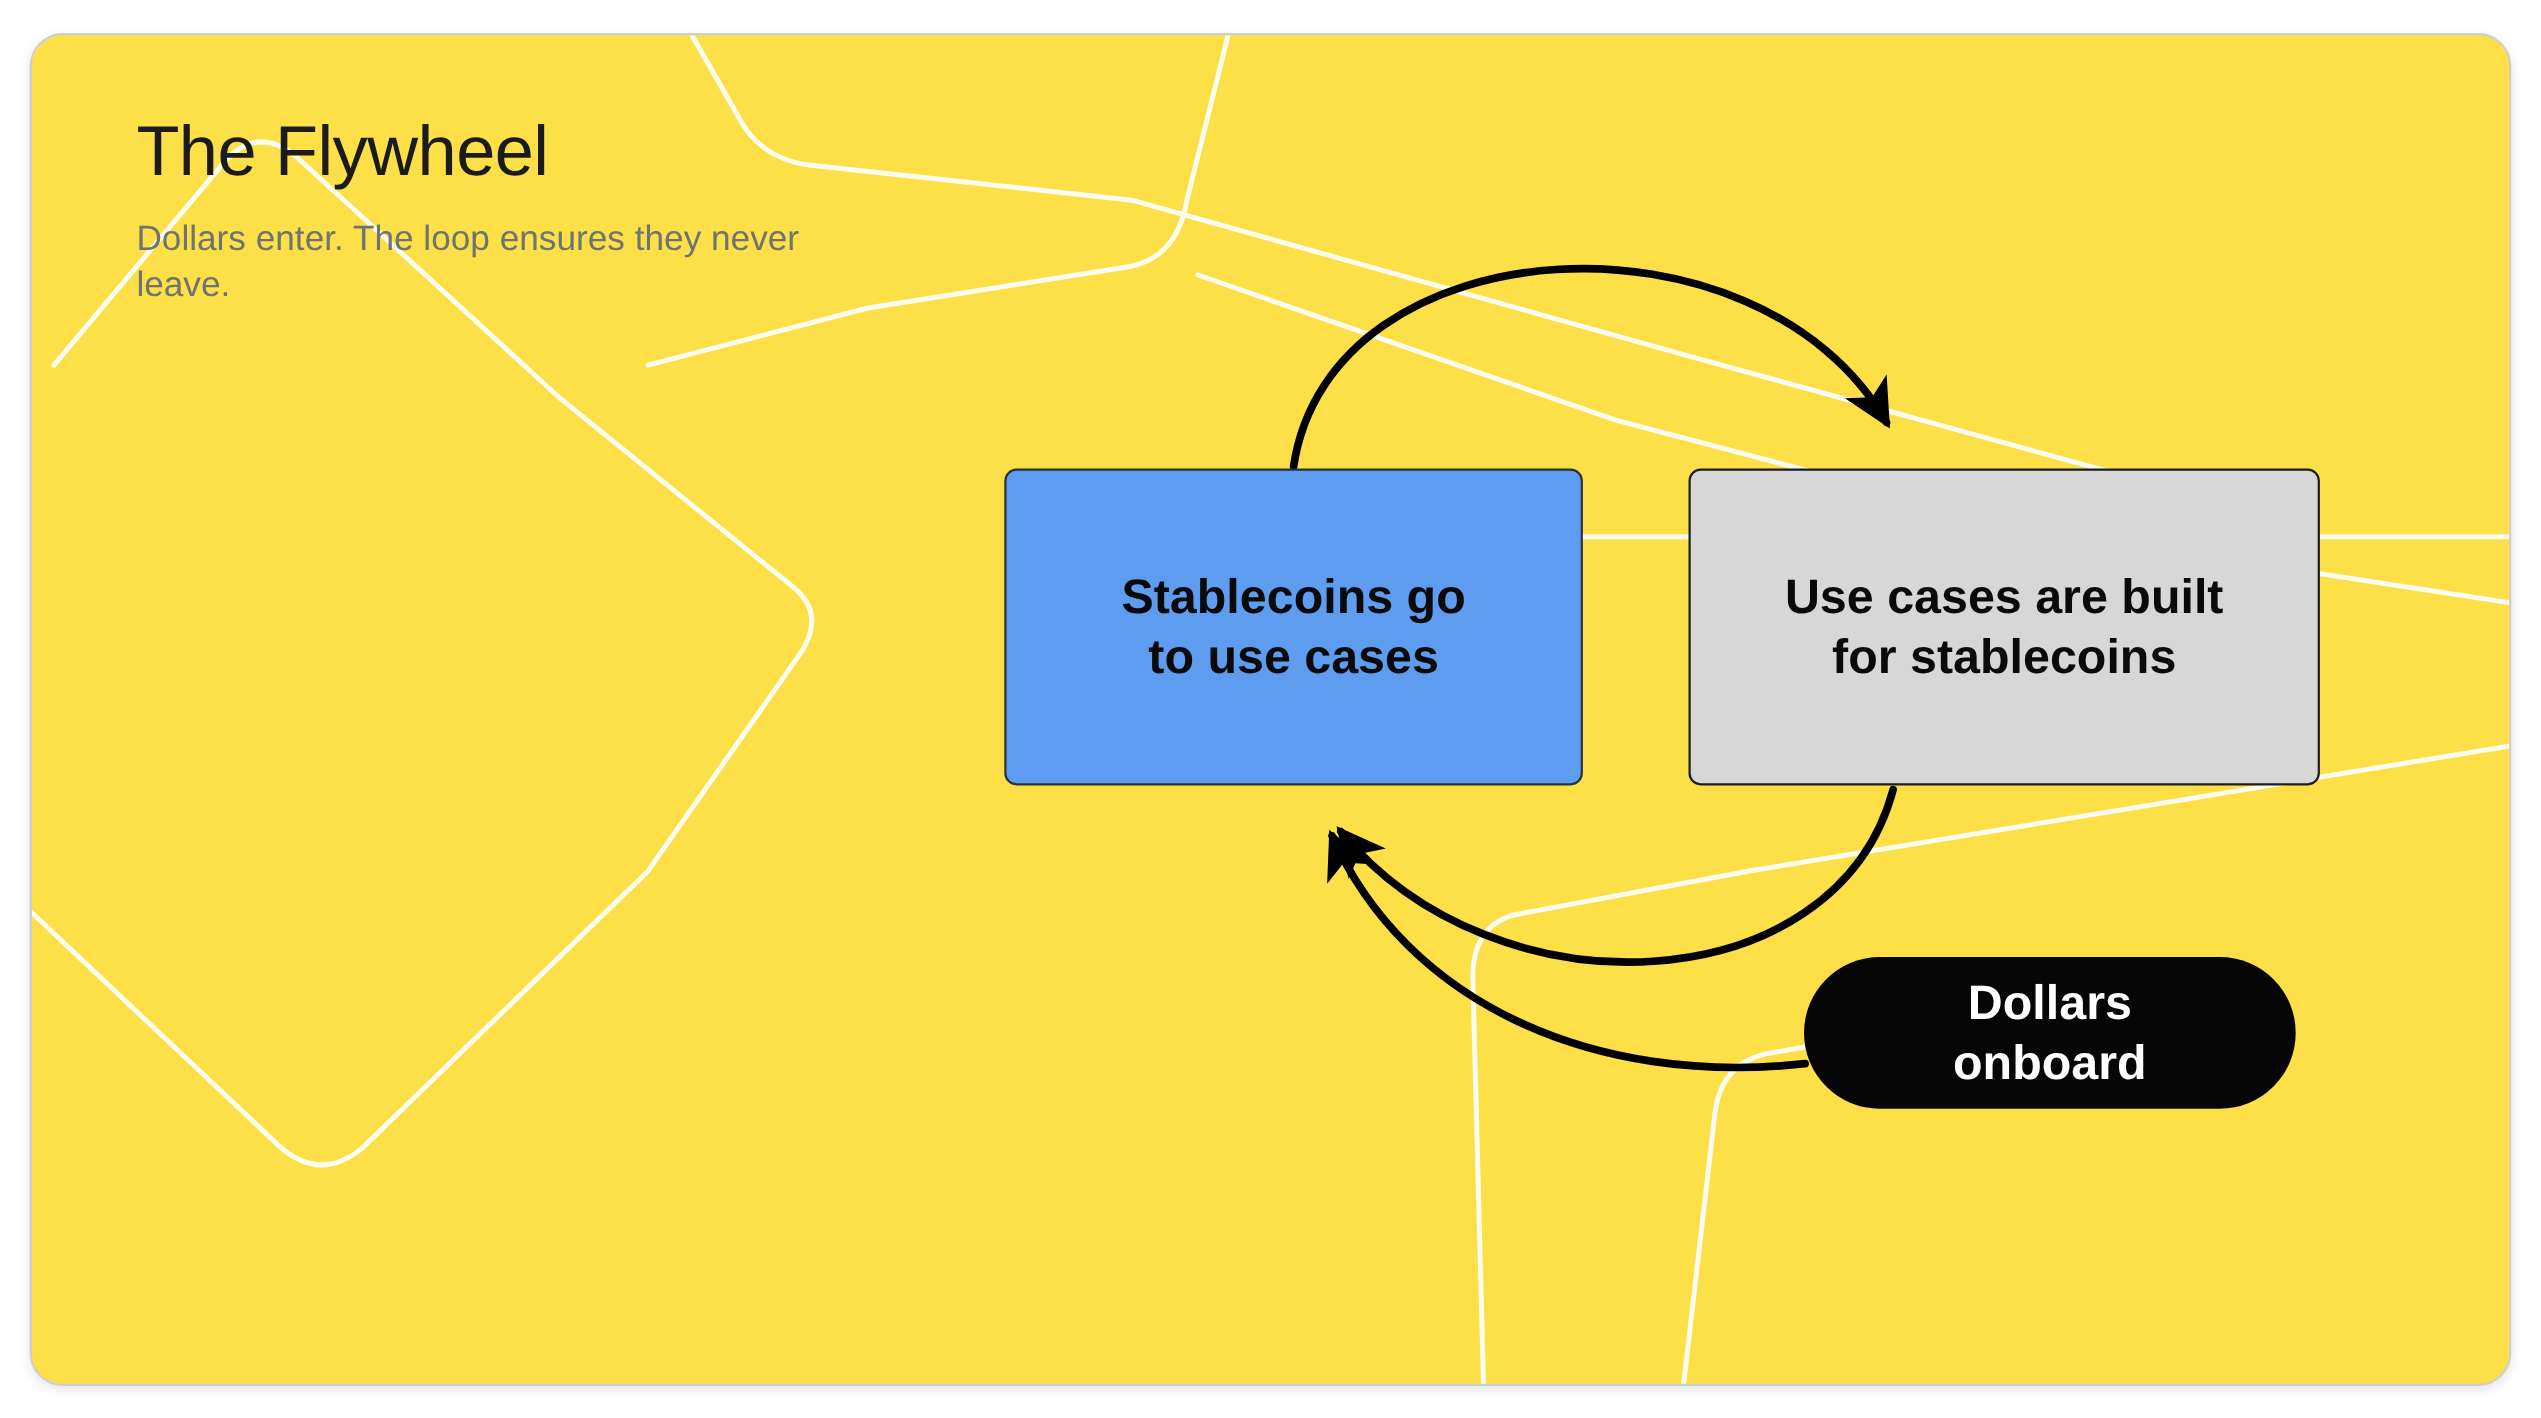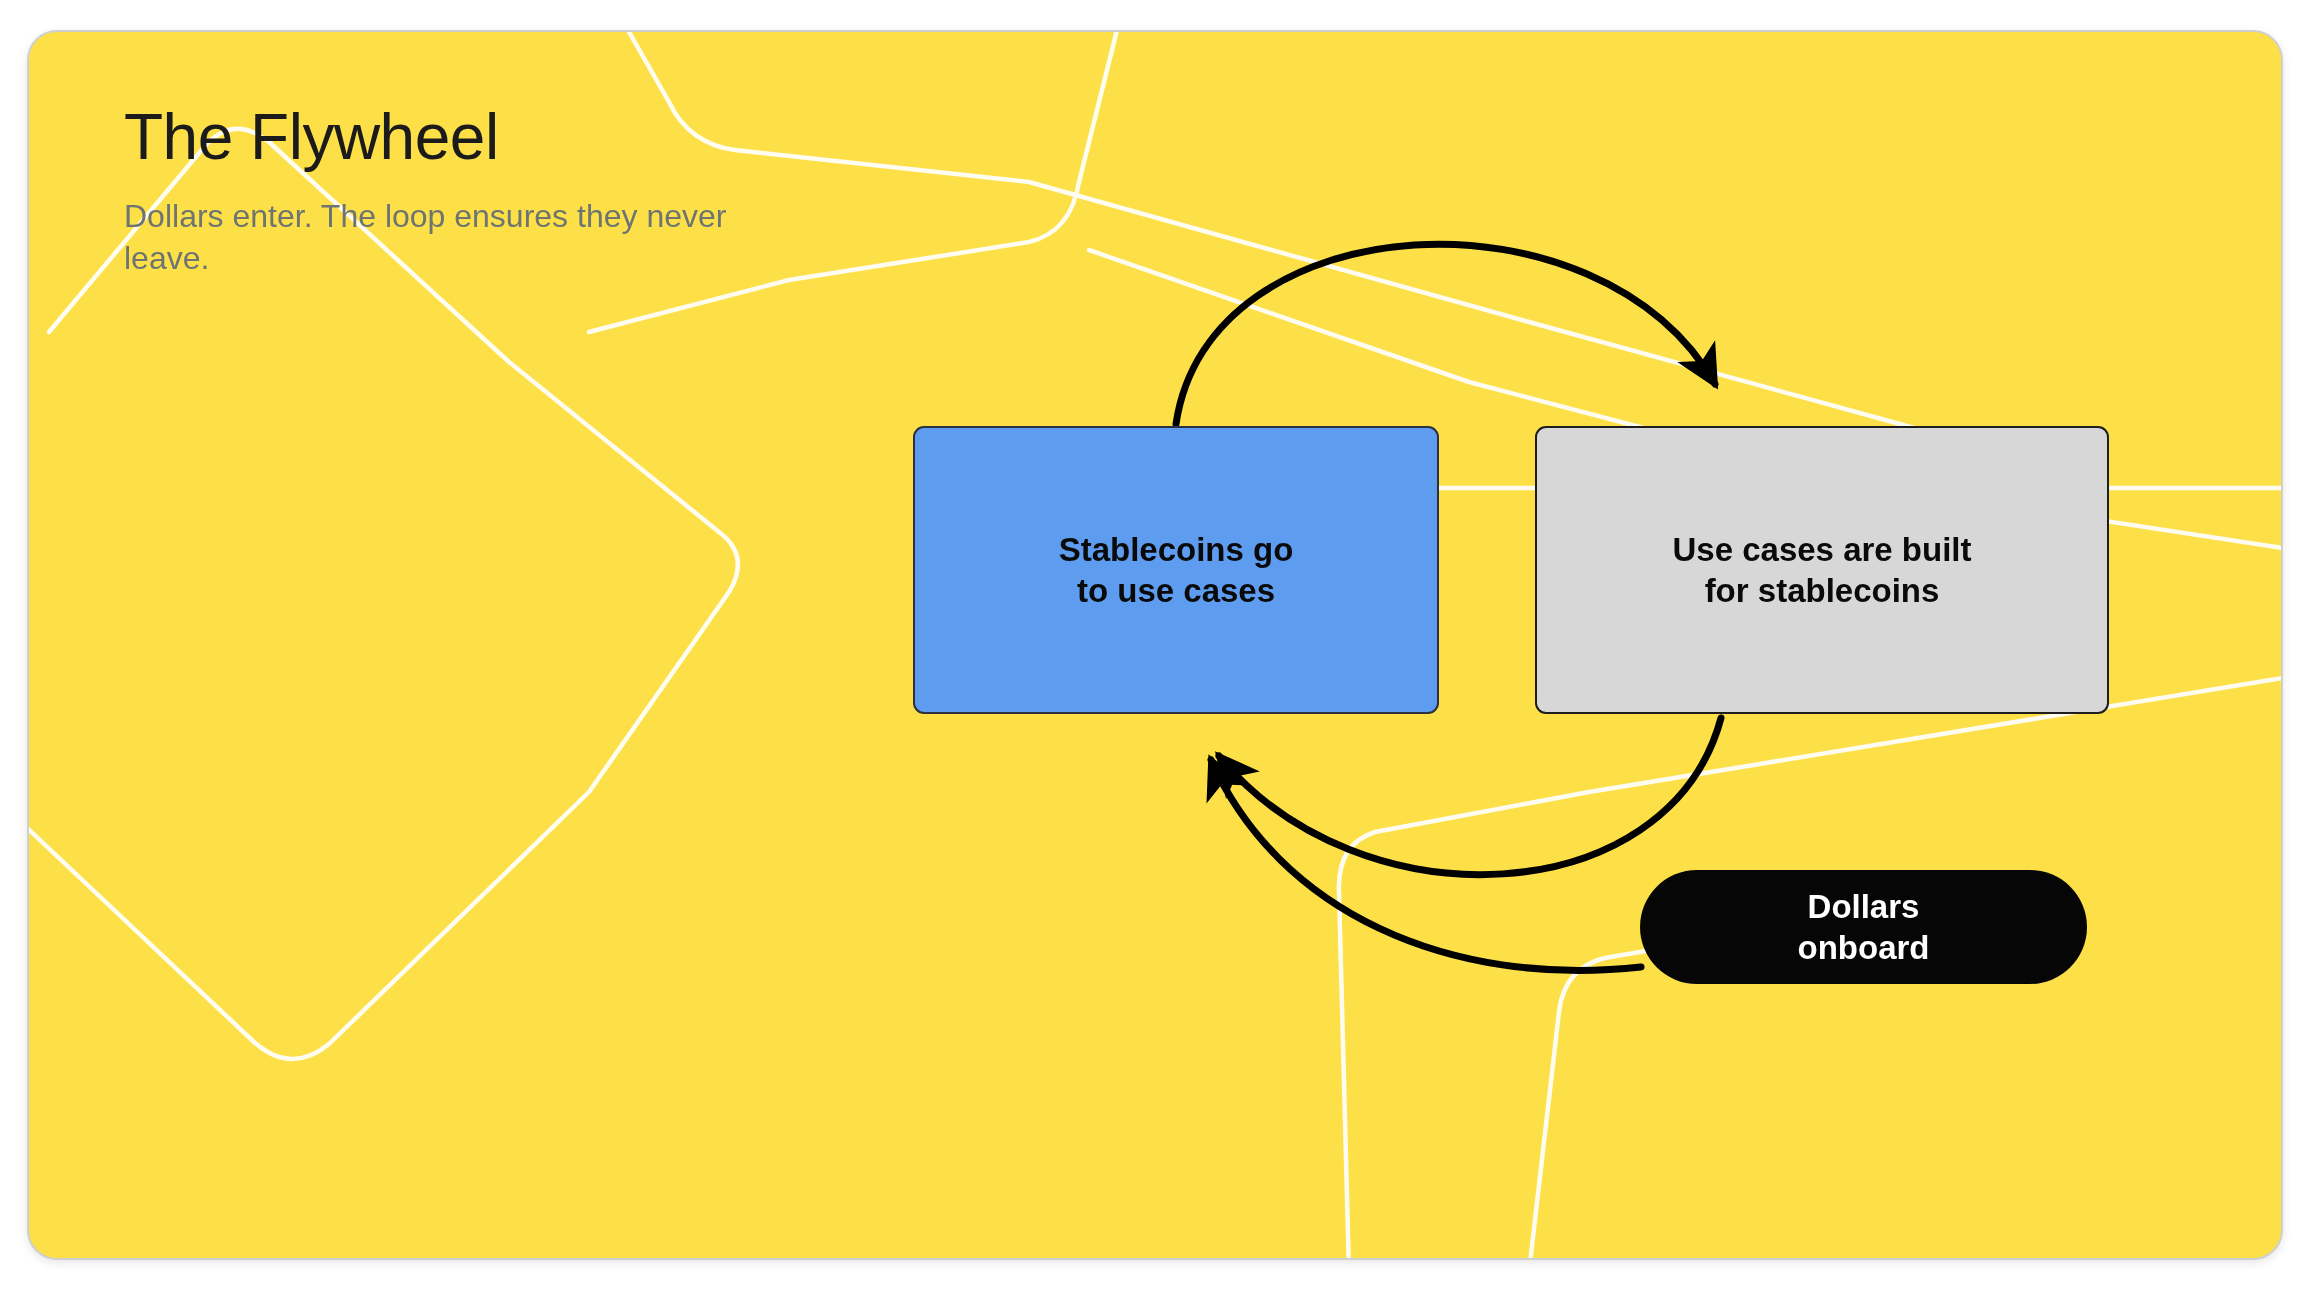--- a/index.html
+++ b/index.html
@@ -51,21 +51,21 @@
   }
   .node {
     position:absolute;
     display:flex;
     align-items:center;
     justify-content:center;
     text-align:center;
     z-index:3;
   }
   .node-label {
-    font-size:33px;
+    font-size:44px;
     font-weight:700;
     line-height:1.25;
     white-space:pre-line;
   }
   #node-stablecoins-go {
     left:884px; top:394px;
     width:526px; height:288px;
     background:#5d9cef;
     border:2.5px solid #2c3140;
     border-radius:11px;
@@ -75,21 +75,21 @@
     left:1478px; top:394px;
     width:574px; height:288px;
     background:#d7d7d7;
     border:2.5px solid #1d1d1d;
     border-radius:11px;
     margin-left:28px;
   }
   #node-use-cases-built .node-label { color:#0a0a0a; }
   #node-dollars-onboard {
     left:1611px; top:838px;
-    width:447px; height:114px;
+    width:447px; height:138px;
     background:#060606;
     border-radius:71px;
   }
   #node-dollars-onboard .node-label { color:#ffffff; }
   #edge-layer {
     position:absolute; left:0; top:0;
     width:2256px; height:1230px;
     z-index:2;
     pointer-events:none;
   }

